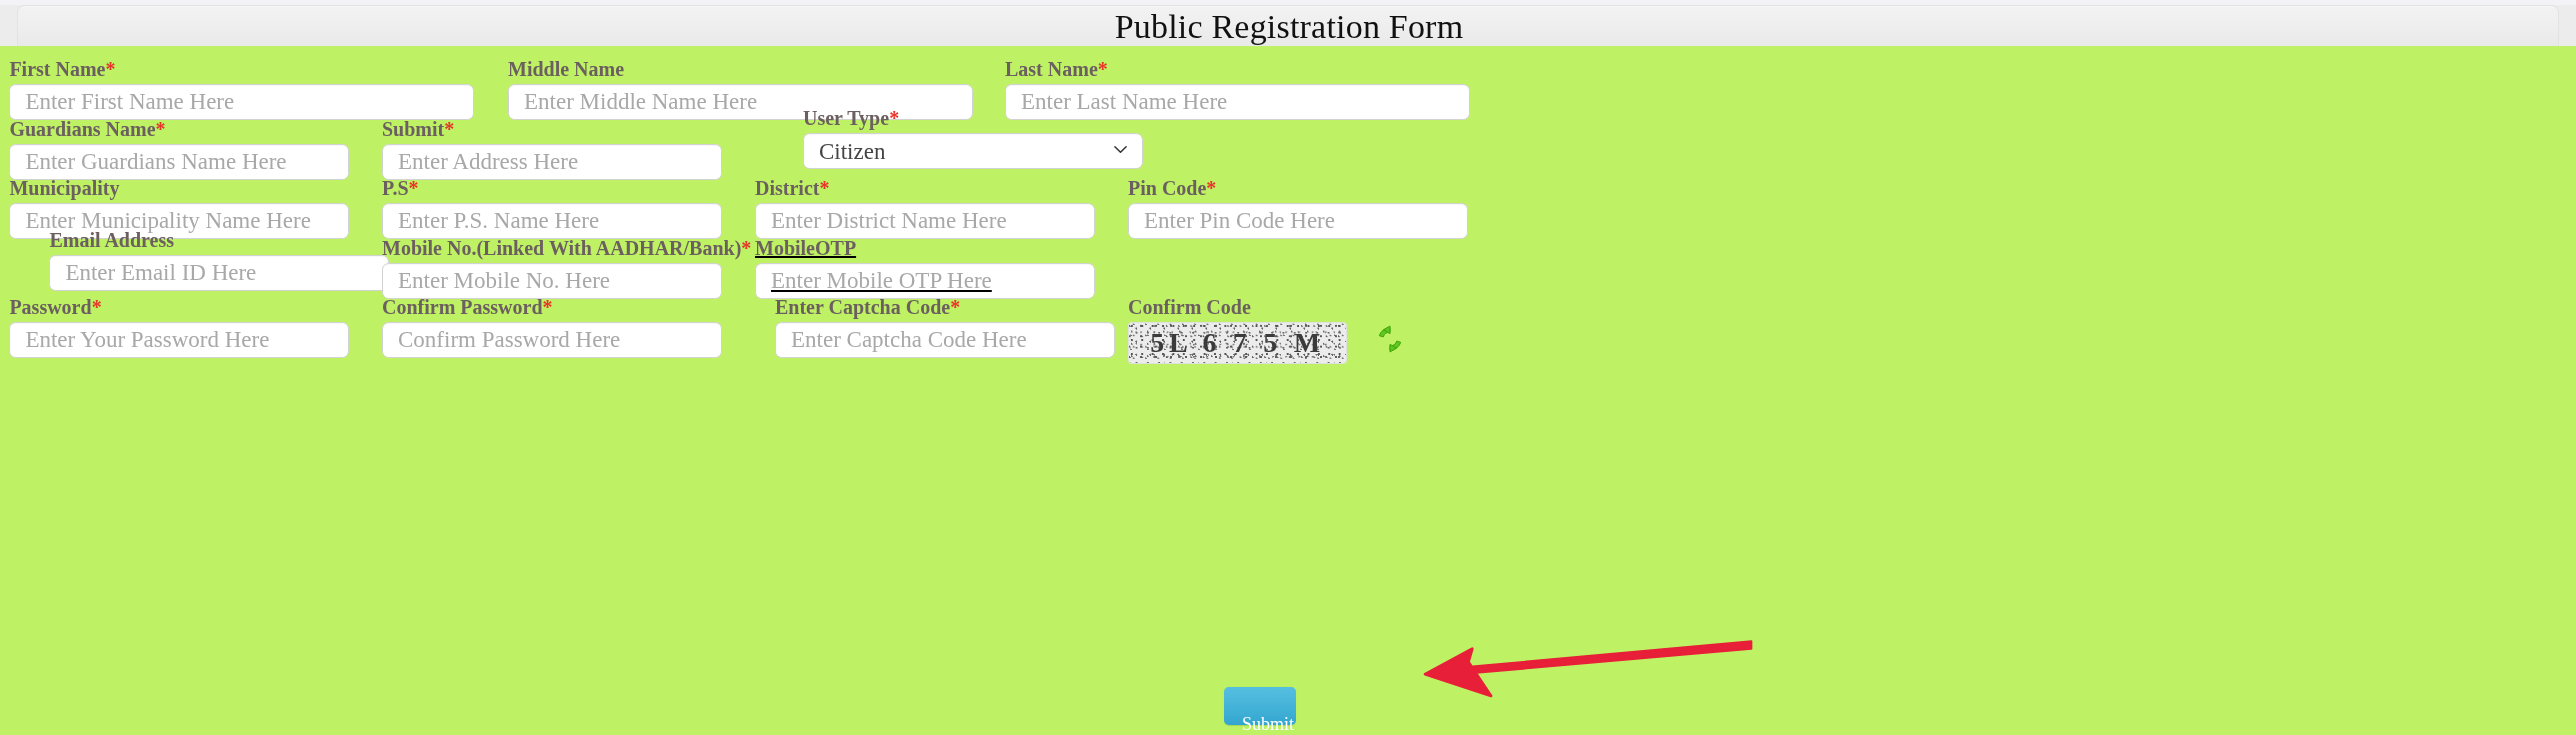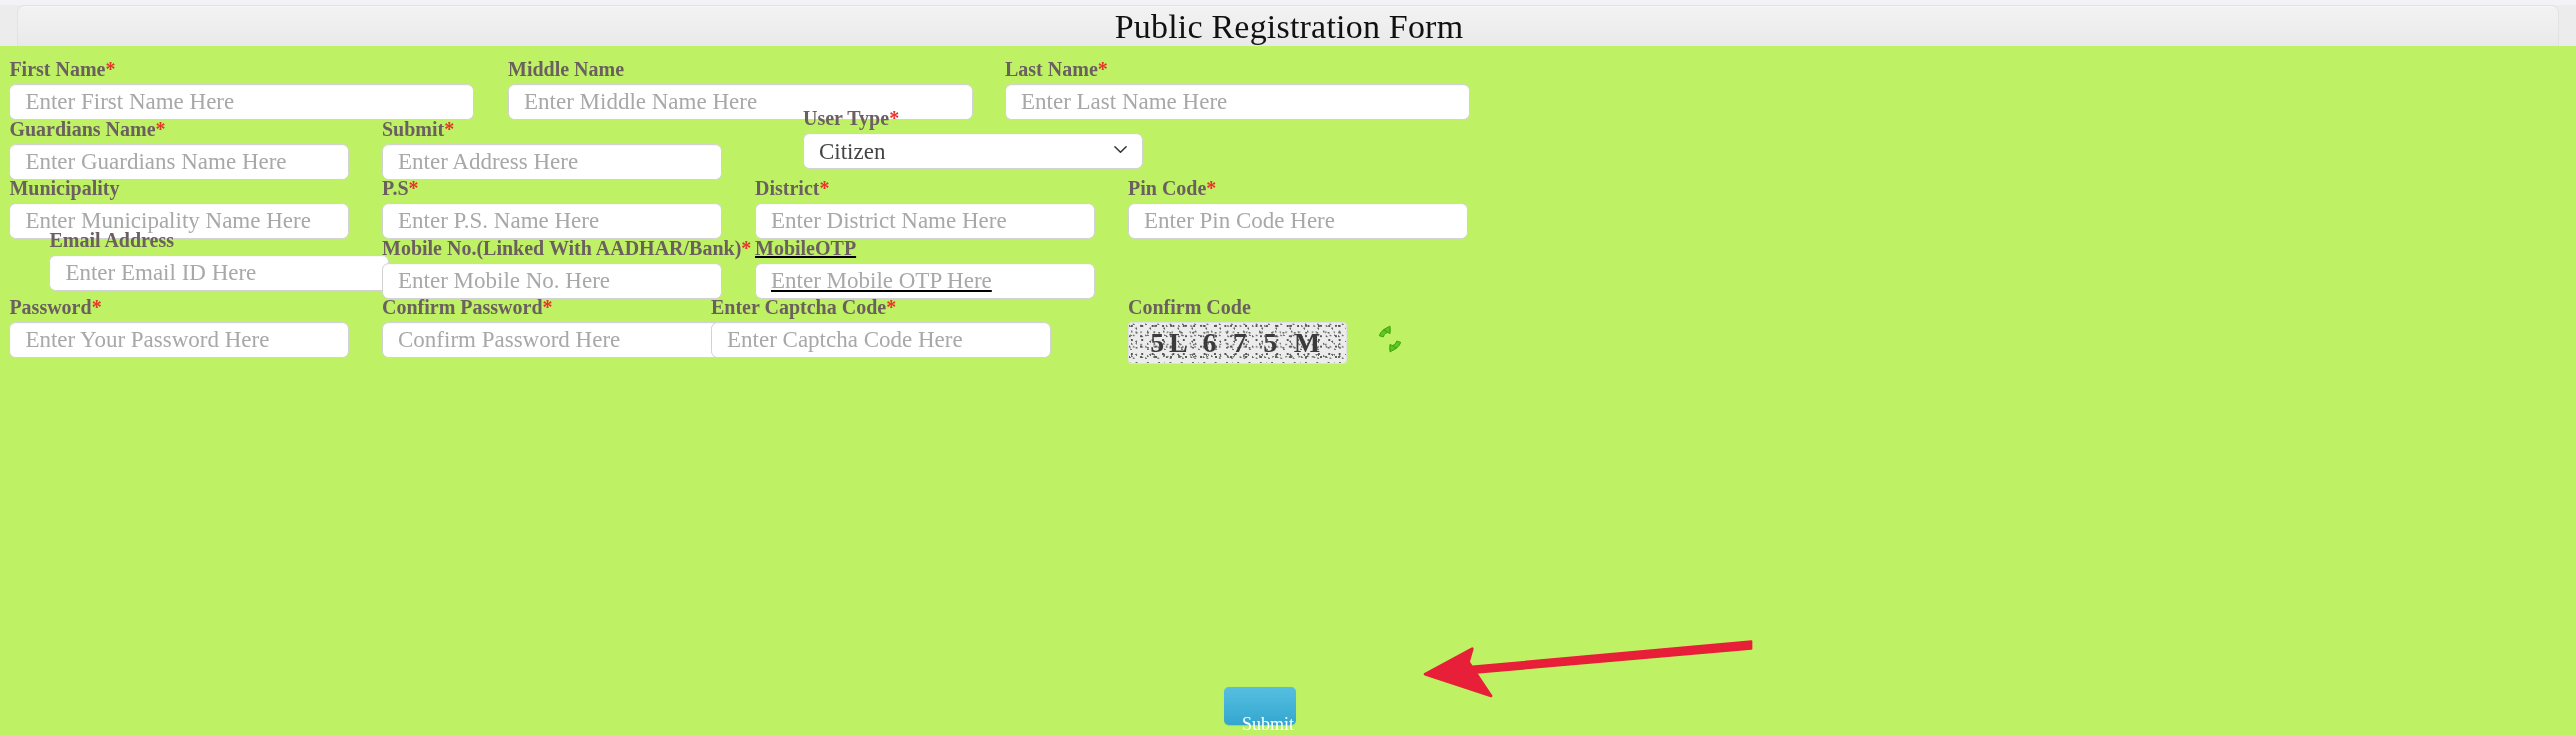--- a/index.html
+++ b/index.html
@@ -262,21 +262,21 @@
   <div class="field" style="left:9.4px; top:251px; width:340px;">
     <span class="f-label"><span>Password</span><span class="req">*</span></span>
     <input class="f-input" type="text" placeholder="Enter Your Password Here" style="">
   </div>
 
   <div class="field" style="left:382px; top:251px; width:340px;">
     <span class="f-label"><span>Confirm Password</span><span class="req">*</span></span>
     <input class="f-input" type="text" placeholder="Confirm Password Here" style="">
   </div>
 
-  <div class="field" style="left:711px; top:251px; width:340px;">
+  <div class="field" style="left:775px; top:251px; width:340px;">
     <span class="f-label"><span>Enter Captcha Code</span><span class="req">*</span></span>
     <input class="f-input" type="text" placeholder="Enter Captcha Code Here" style="">
   </div>
 
   <div class="captcha-row" style="left:1128px; top:251px; width:219px;">
     <span class="f-label">Confirm Code</span>
     <div class="captcha-box">
       <div class="captcha-text">5L 6 7 5 M</div>
     </div>
   </div>

